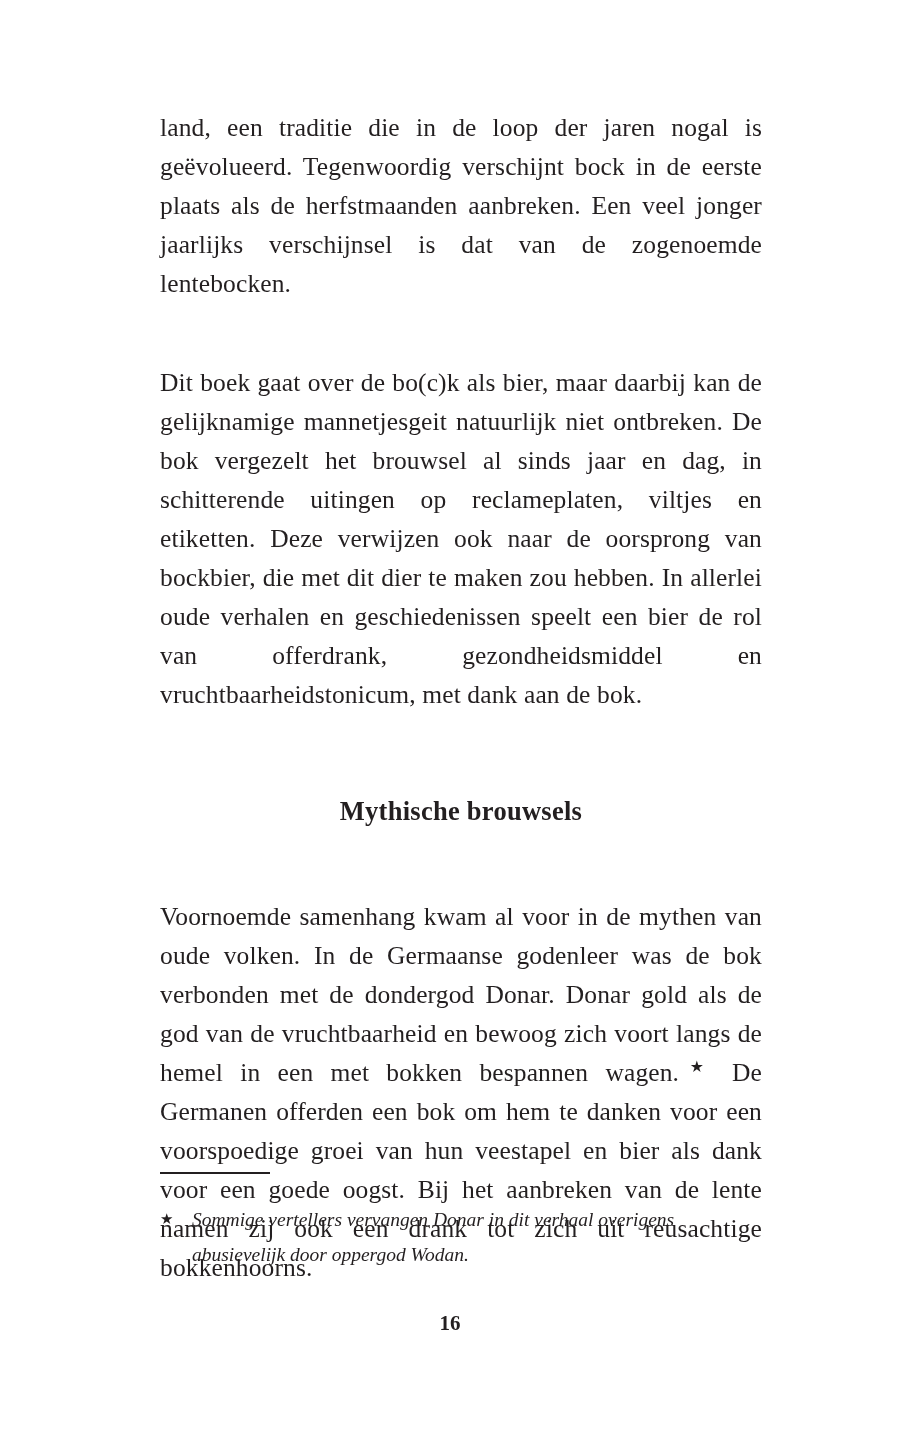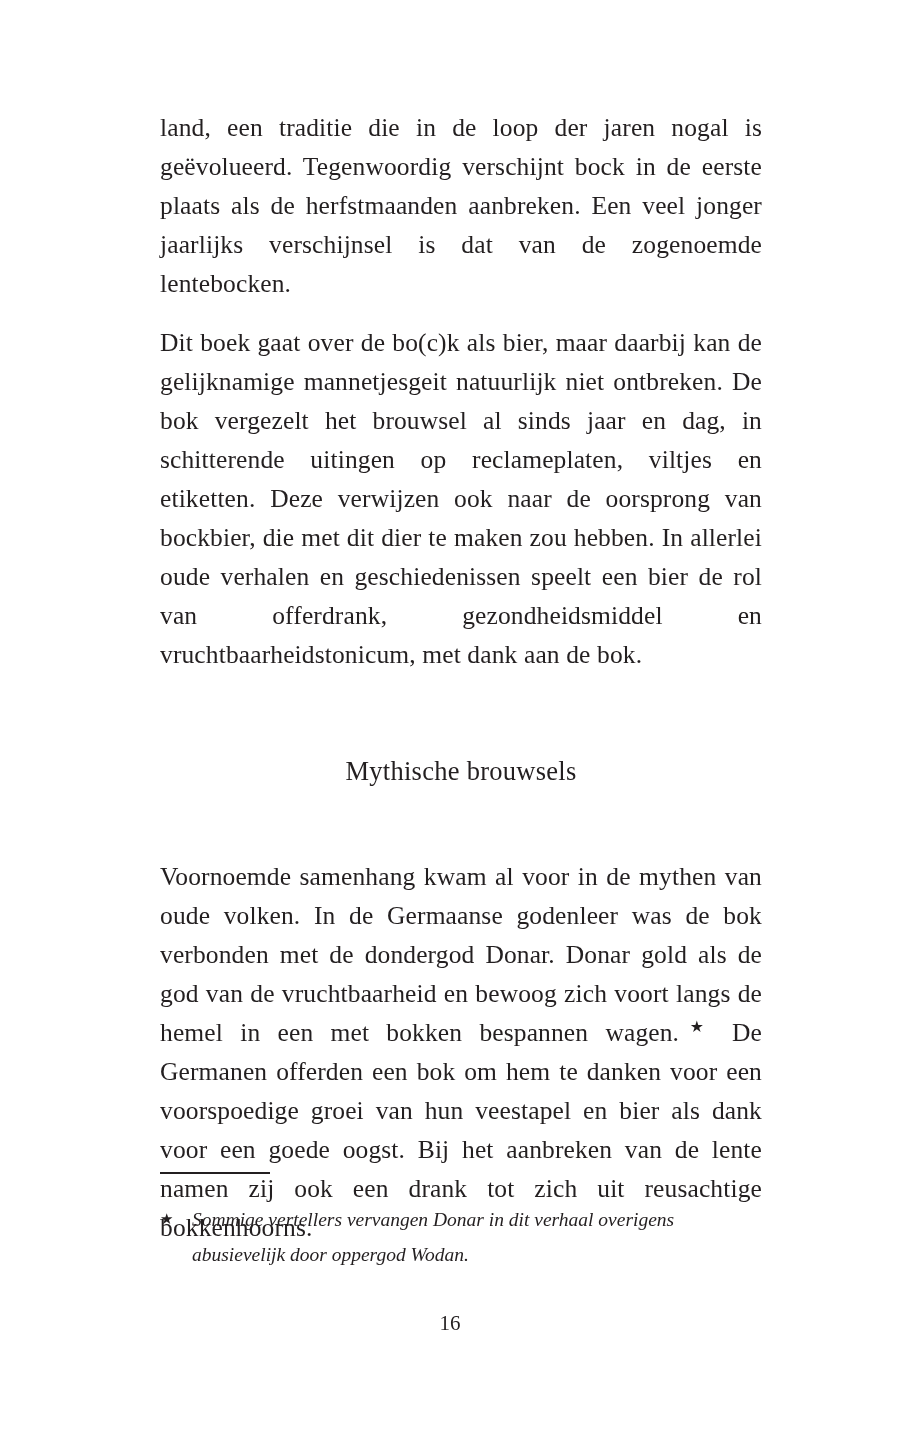--- a/index.html
+++ b/index.html
@@ -32,28 +32,28 @@
     font-size: 25.5px;
     line-height: 39px;
     text-align: justify;
     text-justify: inter-word;
     hyphens: manual;
     color: #231f20;
     letter-spacing: 0.005em;
   }
 
   p.body-par + p.body-par {
-    margin-top: 20px;
+    margin-top: 60px;
   }
 
   .section-heading {
     margin: 0;
     font-size: 26.5px;
     line-height: 39px;
-    font-weight: normal;
+    font-weight: bold;
     text-align: center;
     color: #231f20;
     letter-spacing: 0.01em;
   }
 
   .heading-wrap {
     margin-top: 78px;
     margin-bottom: 66px;
   }
 
@@ -105,20 +105,21 @@
   .page-number {
     position: absolute;
     left: 0;
     right: 0;
     top: 1310px;
     text-align: center;
     font-size: 21px;
     line-height: 26px;
     color: #231f20;
     font-family: "Liberation Serif", "DejaVu Serif", serif;
+    font-weight: bold;
   }
 </style>
 </head>
 <body>
 
 <div class="page">
 
   <div class="text-block">
 
     <p class="body-par">land, een traditie die in de loop der jaren nogal is geëvolueerd. Tegenwoordig verschijnt bock in de eerste plaats als de herfstmaanden aanbreken. Een veel jonger jaarlijks verschijnsel is dat van de zogenoemde lentebocken.</p>

